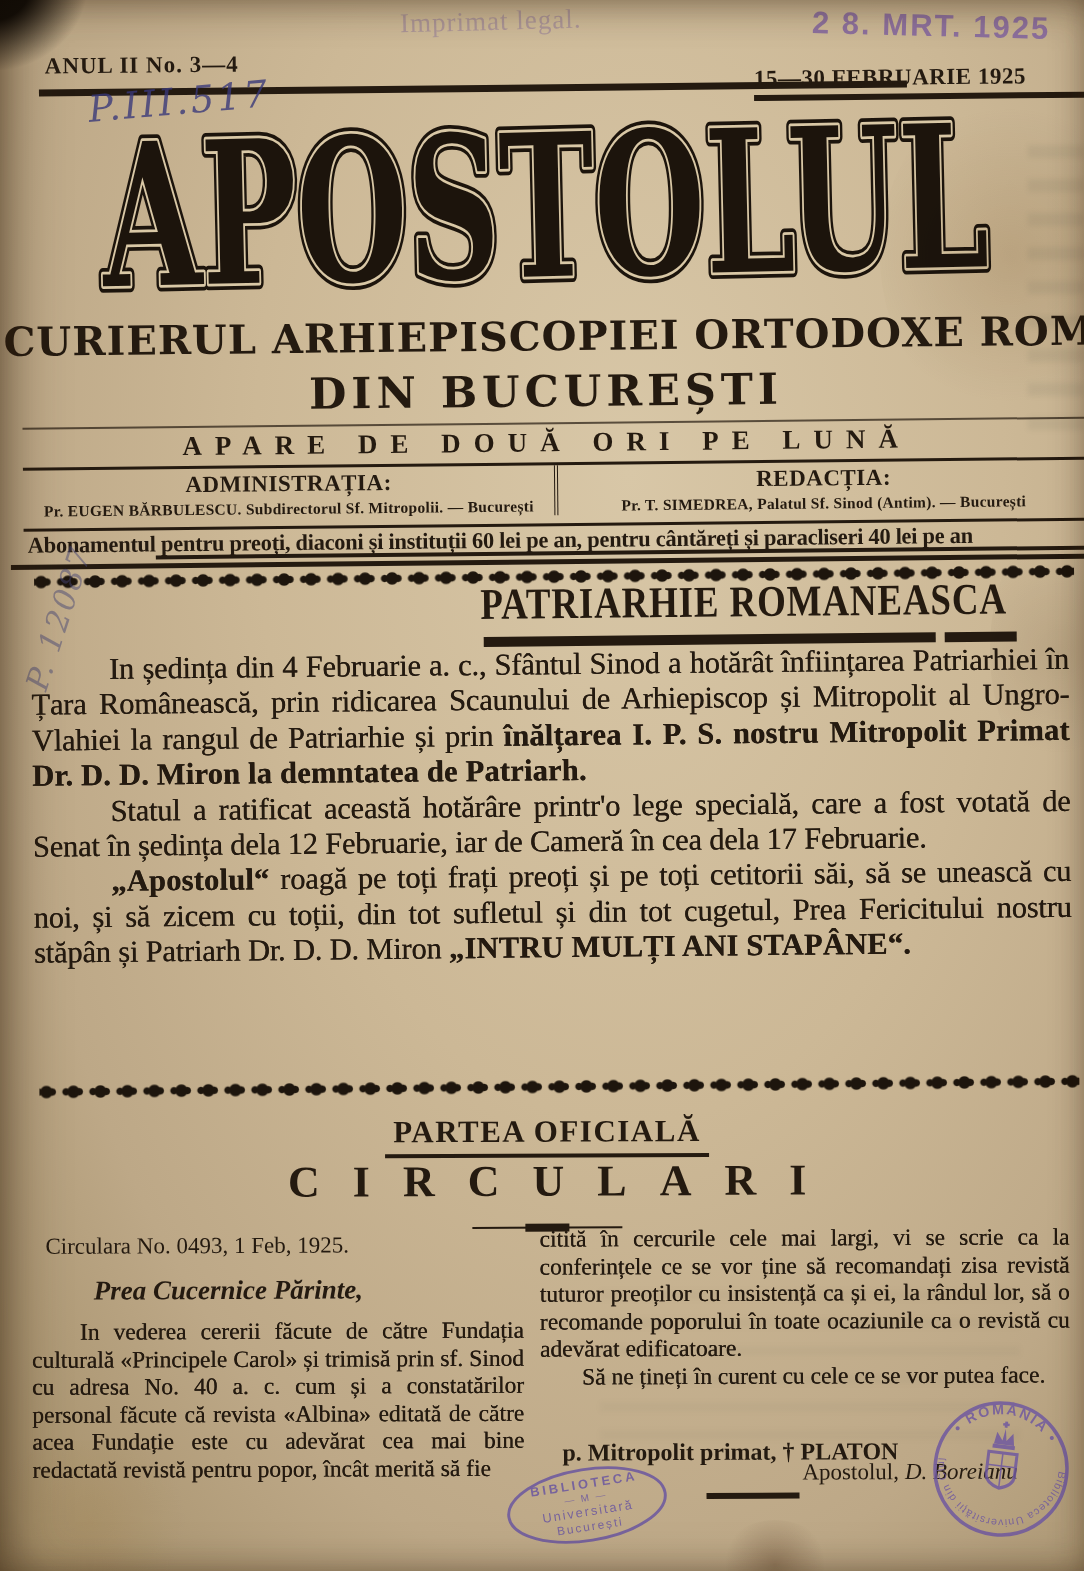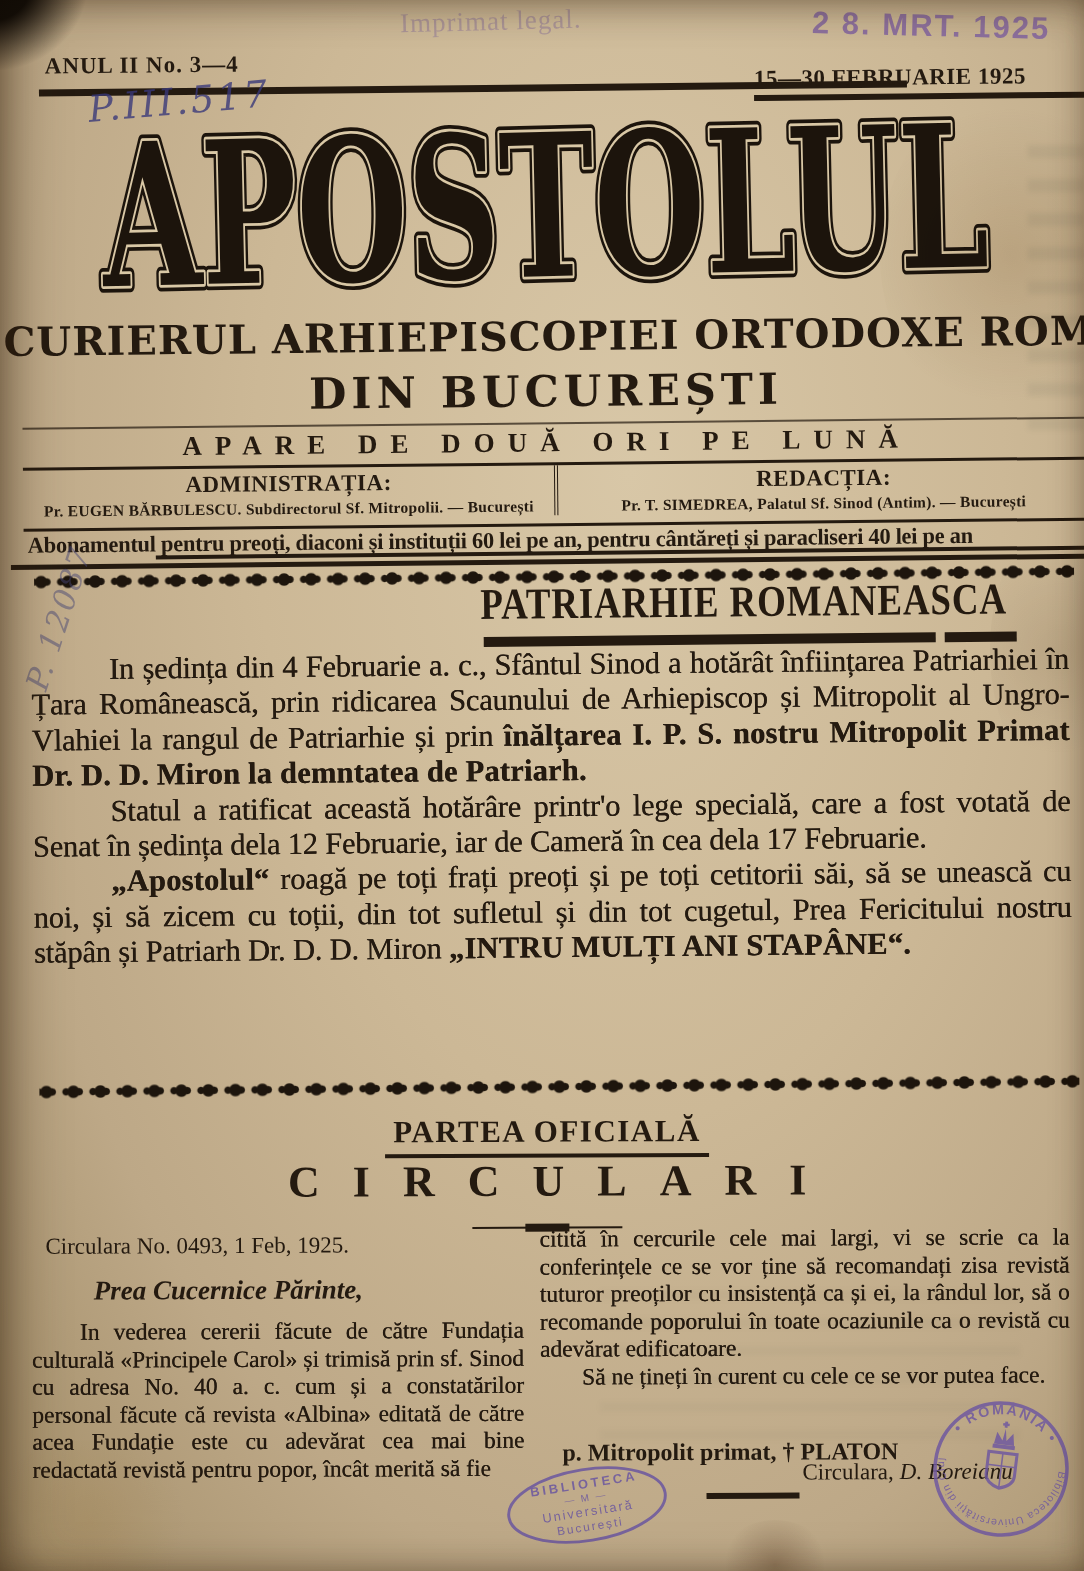--- a/index.html
+++ b/index.html
@@ -179,21 +179,21 @@
       <p class="salutation">Prea Cucernice Părinte,</p>
       <p class="body">In vederea cererii făcute de către Fundația culturală «Principele Carol» și trimisă prin sf. Sinod cu adresa No. 40 a. c. cum și a constatărilor personal făcute că revista «Albina» editată de către acea Fundație este cu adevărat cea mai bine redactată revistă pentru popor, încât merită să fie</p>
     </div>
 
     <div class="abs colR">
       <p class="body cont">citită în cercurile cele mai largi, vi se scrie ca la conferințele ce se vor ține să recomandați zisa revistă tuturor preoților cu insistență ca și ei, la rândul lor, să o recomande poporului în toate ocaziunile ca o revistă cu adevărat edificatoare.</p>
       <p class="body ind">Să ne țineți în curent cu cele ce se vor putea face.</p>
     </div>
 
     <div class="abs signature">p. Mitropolit primat, † PLATON</div>
-    <div class="abs director"><span>Circulara,</span><i>D. Boreianu</i></div>
+    <div class="abs director"><span>Apostolul,</span><i>D. Boreianu</i></div>
     <div class="rule endrule"></div>
   </div>
 
   <div class="pencil-top">P.III.517</div>
   <div class="pencil-side">P. 12087</div>
   <div class="stamp-imprimat">Imprimat legal.</div>
   <div class="stamp-date">2 8. MRT. 1925</div>
 
   <svg class="oval-stamp" viewBox="0 0 170 82">
     <ellipse cx="85" cy="41" rx="80" ry="36" fill="none" stroke="currentColor" stroke-width="3"></ellipse>

